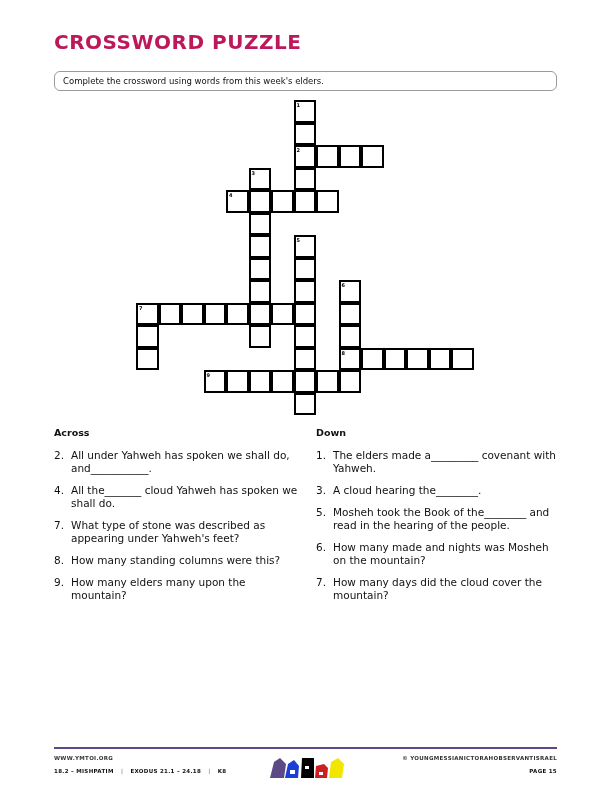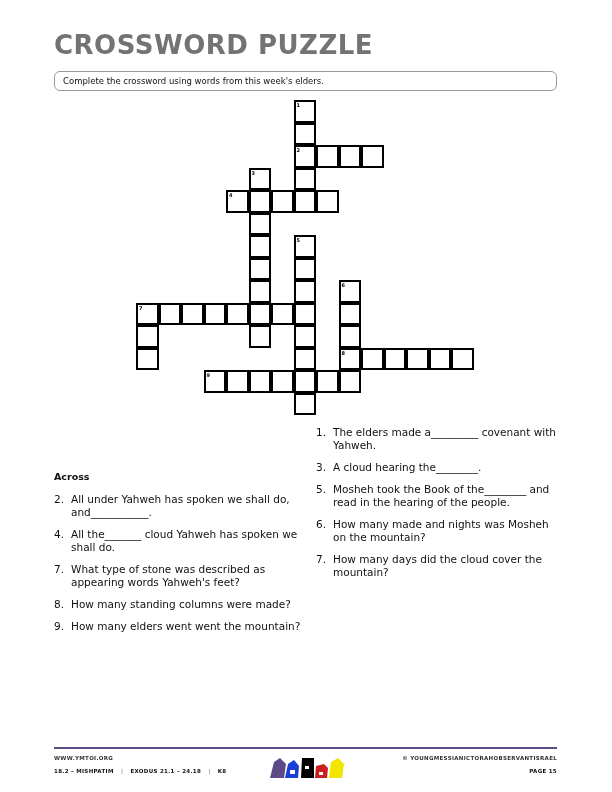--- a/index.html
+++ b/index.html
@@ -1,23 +1,23 @@
 <!DOCTYPE html>
 <html><head>
 <meta charset="utf-8">
 <style>
   html, body { margin: 0; padding: 0; background: #ffffff; }
   body { width: 612px; height: 792px; position: relative; overflow: hidden; font-family: "DejaVu Sans", sans-serif; color: #111; }
-  .title { position: absolute; left: 54px; top: 30px; font-family: "DejaVu Sans", sans-serif; font-weight: bold; font-size: 26px; letter-spacing: 0.5px; color: #737373; margin: 0; }
+  .title { position: absolute; left: 54px; top: 30px; font-family: "DejaVu Sans", sans-serif; font-weight: bold; font-size: 20px; letter-spacing: 0.5px; color: #be185d; margin: 0; }
   .instr { position: absolute; left: 54px; top: 71px; width: 503px; height: 20px; border: 1px solid #9a9a9a; border-radius: 6px; box-sizing: border-box; font-size: 8.5px; line-height: 19px; padding-left: 8px; color: #111; }
   .grid { position: absolute; left: 137px; top: 101px; width: 340px; height: 320px; }
   .cell { position: absolute; width: 22.5px; height: 22.5px; box-sizing: border-box; border: 2px solid #000; background: #fff; margin-left: -1px; margin-top: -1px; }
   .cell .num { position: absolute; left: 1px; top: 0px; font-size: 5px; line-height: 6px; font-weight: bold; color: #000; }
   .clues { position: absolute; top: 426px; width: 250px; font-size: 10.5px; line-height: 13px; }
-  .clues.across { left: 54px; margin-top: 44px; }
+  .clues.across { left: 54px; }
   .clues.down { left: 316px; width: 245px; }
   .clues h3 { margin: 0 0 10px 0; font-size: 9.5px; font-weight: bold; }
   .clue { display: flex; margin-bottom: 9px; }
   .clue .n { width: 17px; flex: none; }
   .clue .t { flex: 1; }
   .footer-line { position: absolute; left: 54px; top: 747px; width: 503px; height: 2px; background: #5b4a86; }
   .f-small { position: absolute; font-size: 5.5px; font-weight: bold; color: #333; letter-spacing: 0.3px; }
   .logo { position: absolute; left: 268px; top: 752px; width: 80px; height: 28px; }
 </style>
 </head>
@@ -103,33 +103,34 @@
   <div class="clue">
       <span class="n">2.</span>
       <span class="t">All under Yahweh has spoken we shall do, and___________.</span>
     </div>
   <div class="clue">
       <span class="n">4.</span>
       <span class="t">All the_______ cloud Yahweh has spoken we shall do.</span>
     </div>
   <div class="clue">
       <span class="n">7.</span>
-      <span class="t">What type of stone was described as appearing words Yahweh's feet?</span>
+      <span class="t">What type of stone was described as appearing under Yahweh's feet?</span>
     </div>
   <div class="clue">
       <span class="n">8.</span>
-      <span class="t">How many standing columns were made?</span>
+      <span class="t">How many standing columns were this?</span>
     </div>
   <div class="clue">
       <span class="n">9.</span>
-      <span class="t">How many elders went went the mountain?</span>
+      <span class="t">How many elders many upon the mountain?</span>
     </div>
 </div>
 
 <div class="clues down">
+  <h3>Down</h3>
   <div class="clue">
       <span class="n">1.</span>
       <span class="t">The elders made a_________ covenant with Yahweh.</span>
     </div>
   <div class="clue">
       <span class="n">3.</span>
       <span class="t">A cloud hearing the________.</span>
     </div>
   <div class="clue">
       <span class="n">5.</span>

